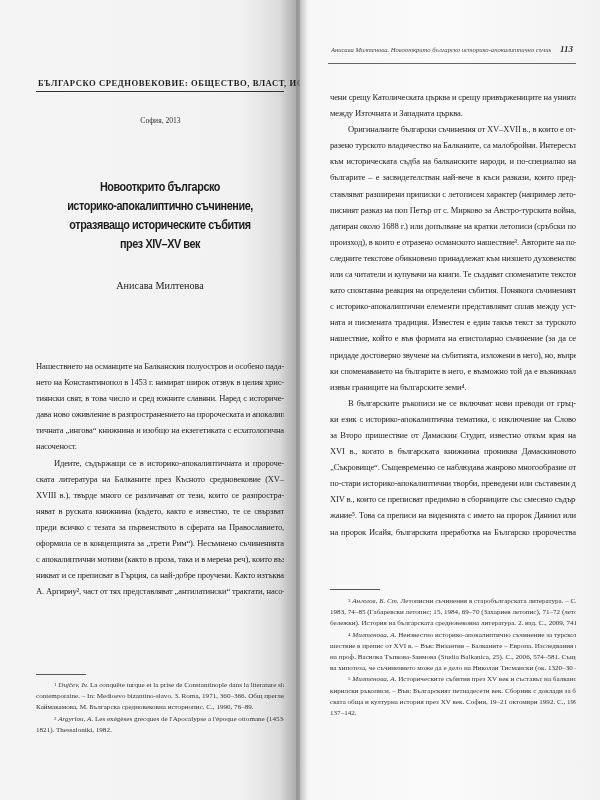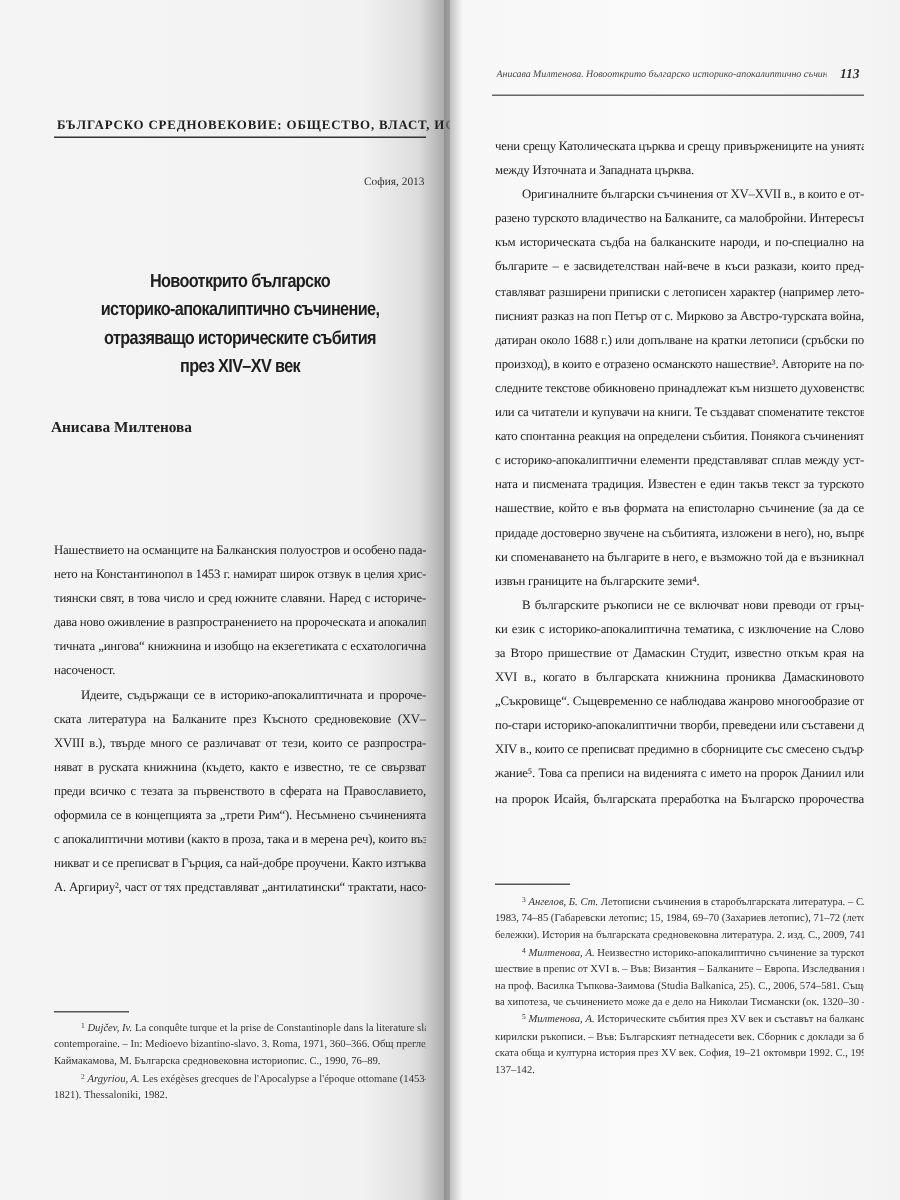--- a/index.html
+++ b/index.html
@@ -35,31 +35,31 @@
   }
   .series-rule {
     position:absolute; left:36px; top:91px; width:248px; height:1.4px; background:#333;
   }
   .festschrift {
     position:absolute; left:38px; top:102px; width:245px;
     font-size:7.6px; text-align:center; white-space:nowrap; color:#333;
   }
   .place-year {
     position:absolute; left:38px; top:116px; width:245px;
-    font-size:7.6px; text-align:right; color:#333;
+    font-size:7.6px; text-align:center; color:#333;
   }
   .article-title {
     position:absolute; left:34px; top:178px; width:252px;
     font-size:12.6px; font-weight:bold; text-align:center; line-height:19px;
     font-family:"Liberation Sans", sans-serif; letter-spacing:-.5px;
     transform:scaleX(.86); transform-origin:center top;
   }
   .author {
     position:absolute; left:34px; top:280px; width:252px;
-    font-size:10.2px; font-weight:bold; text-align:left; color:#222;
+    font-size:10.2px; font-weight:normal; text-align:center; color:#222;
   }
   .body-text {
     position:absolute;
     font-size:8.55px; line-height:16.1px; text-align:justify;
     letter-spacing:-.15px;
     margin-top:16px;
   }
   .left-body { left:36px; top:342px; width:248px; }
   .line { display:block; text-align:justify; text-align-last:justify; white-space:nowrap; overflow:hidden; }
   .line.last { text-align-last:left; }

